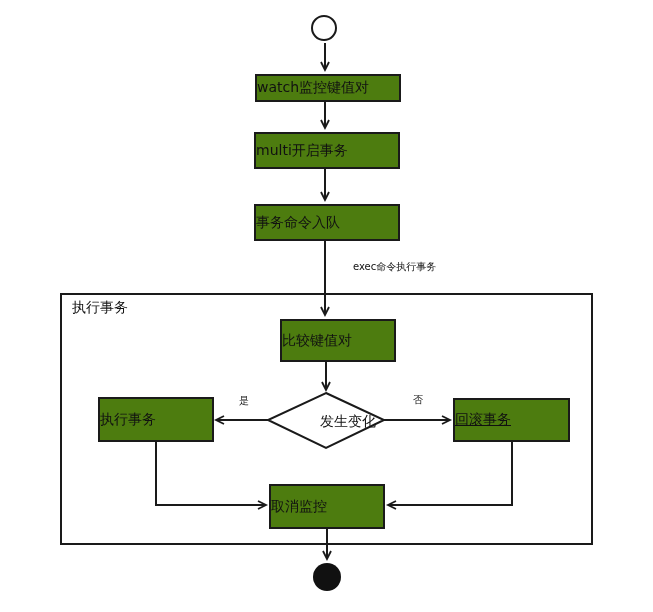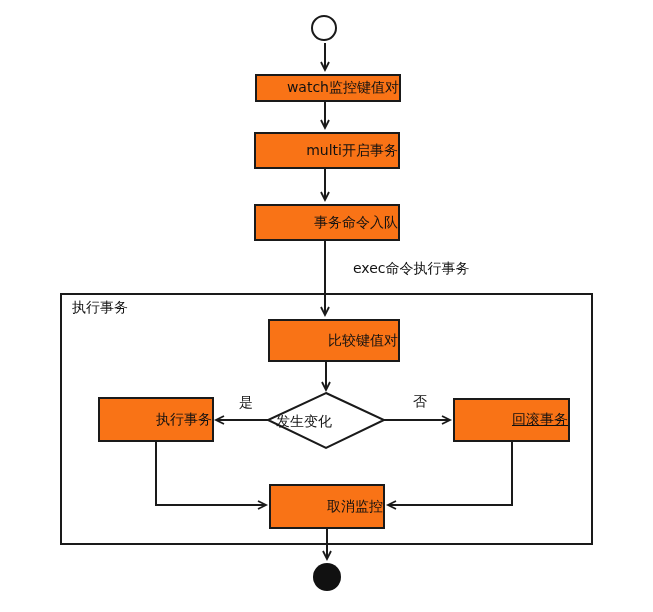--- a/index.html
+++ b/index.html
@@ -18,24 +18,24 @@
   }
   #wires {
     position: absolute;
     left: 0; top: 0;
     width: 653px; height: 612px;
   }
   .node {
     position: absolute;
     box-sizing: border-box;
     border: 2px solid #1a1a1a;
-    background: #f97316;
+    background: #4d7c0f;
     display: flex;
     align-items: center;
-    justify-content: flex-end;
+    justify-content: flex-start;
     font-size: 14px;
     line-height: 1.1;
     white-space: nowrap;
   }
   .start-node {
     position: absolute;
     left: 311px; top: 15px;
     width: 26px; height: 26px;
     box-sizing: border-box;
     border: 2px solid #1a1a1a;
@@ -57,46 +57,46 @@
     border: 2px solid #1a1a1a;
     background: transparent;
   }
   .group-label {
     position: absolute;
     left: 72px; top: 299px;
     font-size: 14px;
   }
   .edge-label {
     position: absolute;
-    font-size: 14px;
+    font-size: 10px;
     white-space: nowrap;
   }
   .lbl-exec { left: 353px; top: 260px; }
   .lbl-yes  { left: 239px; top: 394px; }
   .lbl-no   { left: 413px; top: 393px; }
   .annotation {
     position: absolute;
     left: 372px; top: 302px;
     width: 210px;
     font-size: 13.5px;
     line-height: 1.2;
     text-align: center;
     white-space: pre-line;
   }
   .diamond-label {
     position: absolute;
     left: 276px; top: 413px;
     width: 100px;
-    text-align: left;
+    text-align: right;
     font-size: 14px;
   }
   .box-watch    { left: 255px; top: 74px;  width: 146px; height: 28px; }
   .box-multi    { left: 254px; top: 132px; width: 146px; height: 37px; }
   .box-enqueue  { left: 254px; top: 204px; width: 146px; height: 37px; }
-  .box-compare  { left: 268px; top: 319px; width: 132px; height: 43px; }
+  .box-compare  { left: 280px; top: 319px; width: 116px; height: 43px; }
   .box-execute  { left: 98px;  top: 397px; width: 116px; height: 45px; }
   .box-rollback { left: 453px; top: 398px; width: 117px; height: 44px; text-decoration: underline; }
   .box-unwatch  { left: 269px; top: 484px; width: 116px; height: 45px; }
 </style>
 </head>
 <body>
 
 <div id="stage">
 
   <div class="group-box"></div>

